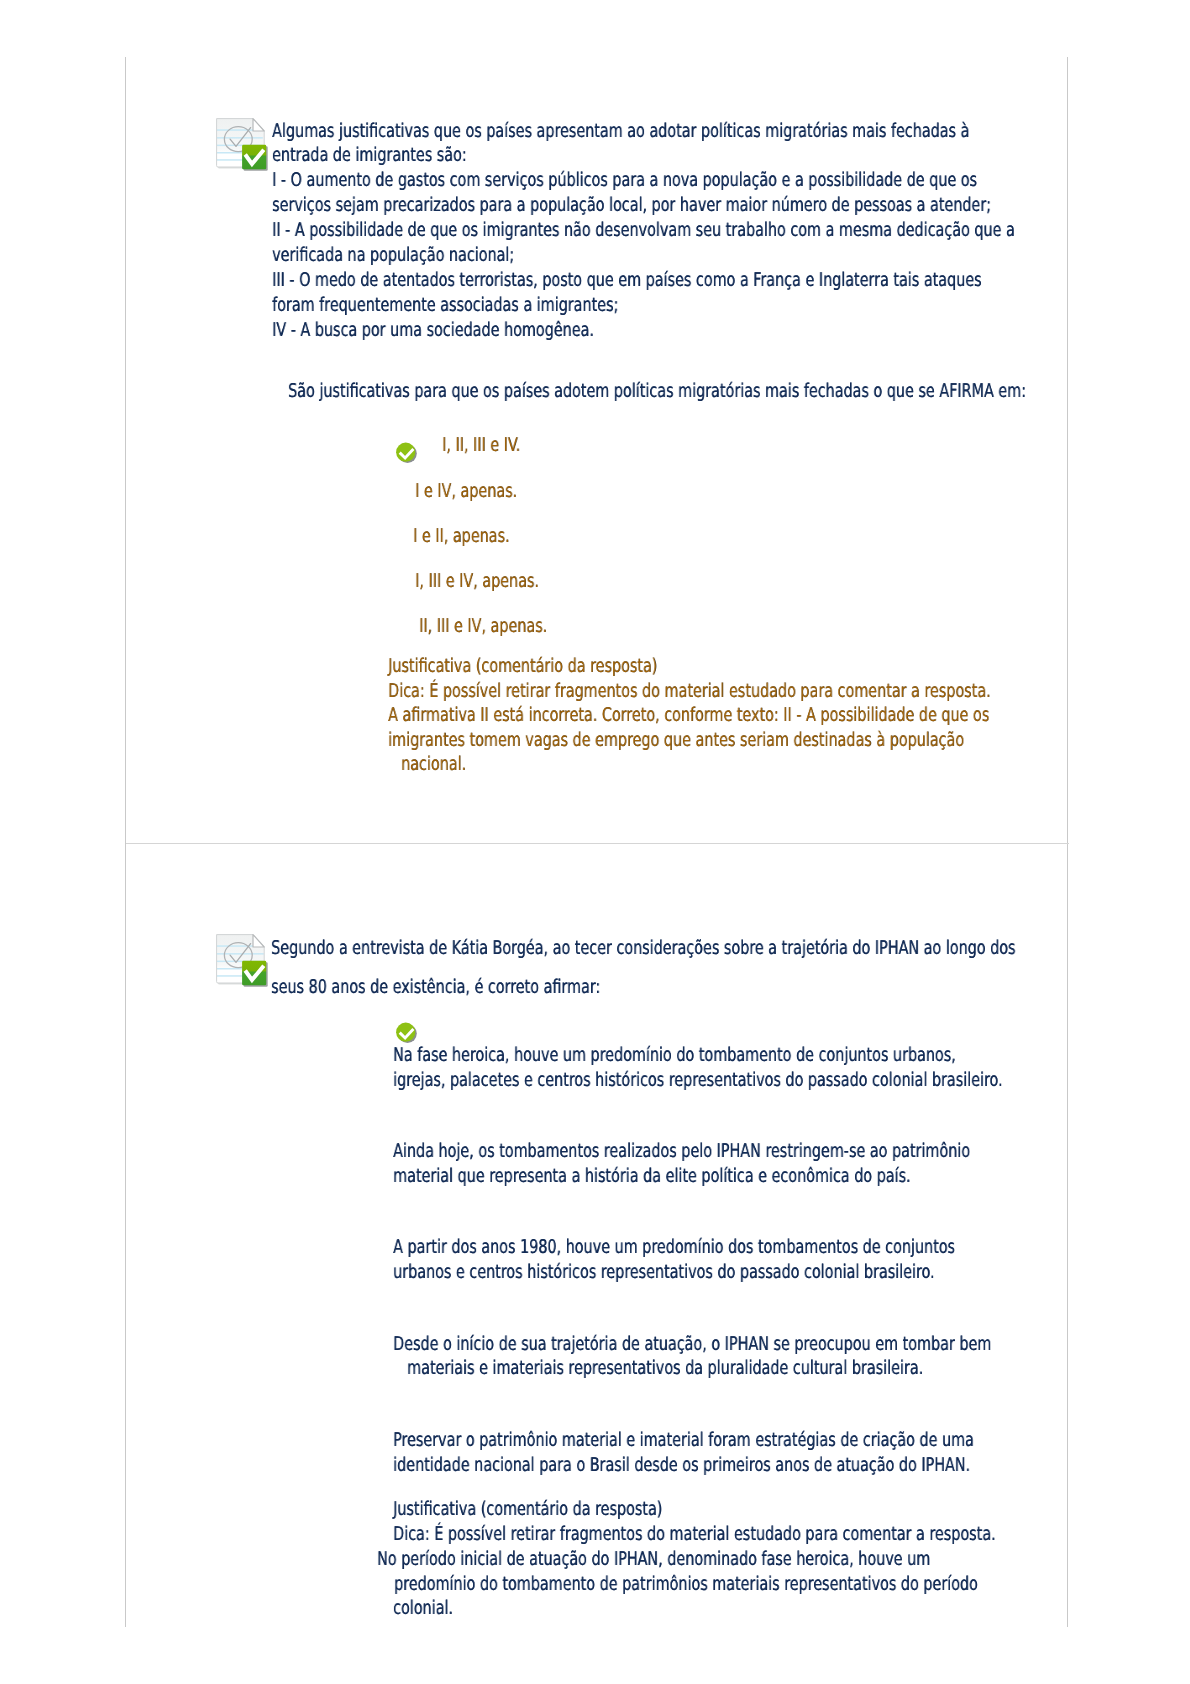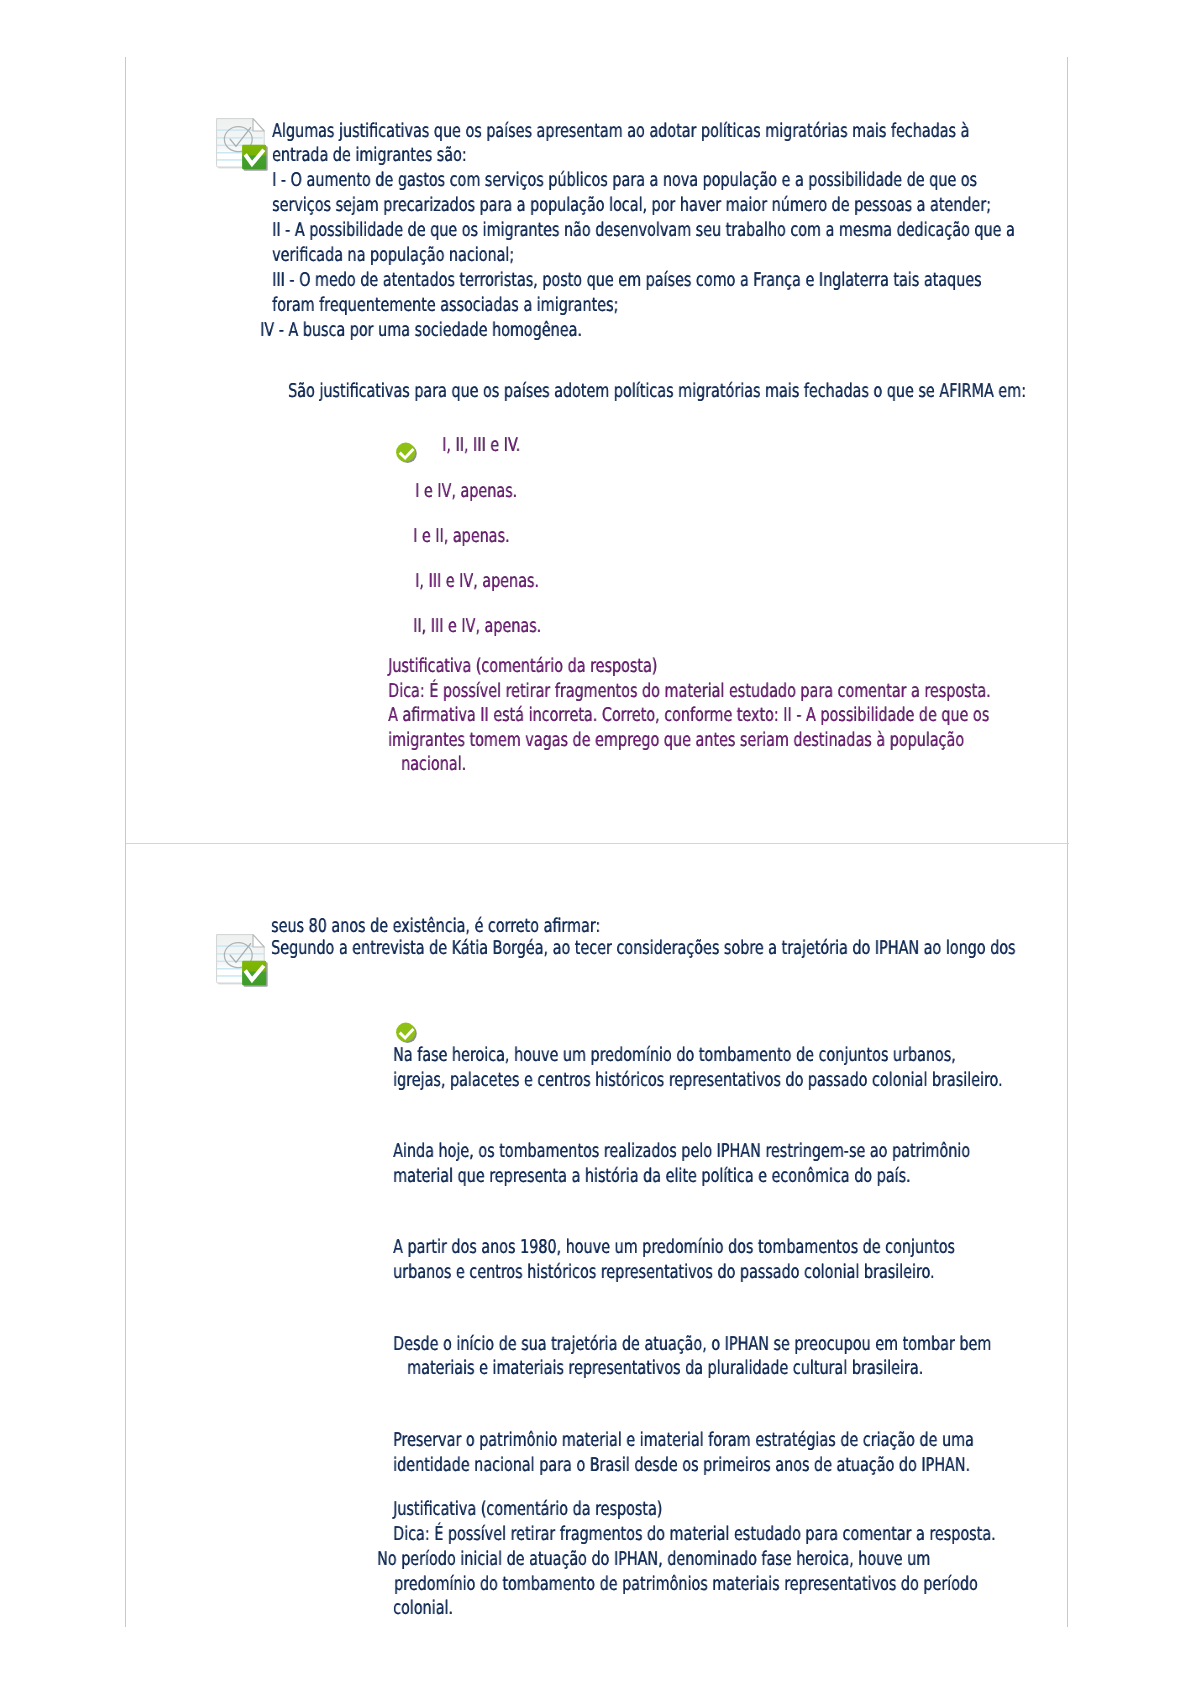--- a/index.html
+++ b/index.html
@@ -11,21 +11,21 @@
         box-sizing:border-box;
         border-left:1px solid #c9c9c9;border-right:1px solid #c9c9c9;}
 
   .divider{position:absolute;left:0;width:943px;height:0;
            border-top:1px solid #d5d5d5;}
 
   
   .tx{position:absolute;white-space:nowrap;font-size:19px;line-height:19px;}
   .tx > span{display:inline-block;transform:scaleX(0.84);transform-origin:0 50%;will-change:transform;}
   .blue{color:#122b55;text-shadow:0.3px 0 0 #122b55;}
-  .gray{color:#701a75;text-shadow:0.3px 0 0 #2b363d;}
+  .gray{color:#a16207;text-shadow:0.3px 0 0 #2b363d;}
 
   .doc-icon{position:absolute;}
   .check-icon{position:absolute;}
 </style>
 </head>
 <body>
 
 <div class="page">
   <div class="divider" style="top:786px"></div>
 
@@ -70,37 +70,37 @@
     </span>
 
     <div class="tx blue" style="left:146px;top:64.8px"><span>Algumas justificativas que os países apresentam ao adotar políticas migratórias mais fechadas à</span></div>
     <div class="tx blue" style="left:146px;top:89.4px"><span>entrada de imigrantes são:</span></div>
     <div class="tx blue" style="left:146px;top:114.4px"><span>I - O aumento de gastos com serviços públicos para a nova população e a possibilidade de que os</span></div>
     <div class="tx blue" style="left:146px;top:139.3px"><span>serviços sejam precarizados para a população local, por haver maior número de pessoas a atender;</span></div>
     <div class="tx blue" style="left:146px;top:164.2px"><span>II - A possibilidade de que os imigrantes não desenvolvam seu trabalho com a mesma dedicação que a</span></div>
     <div class="tx blue" style="left:146px;top:189.1px"><span>verificada na população nacional;</span></div>
     <div class="tx blue" style="left:146px;top:214px"><span>III - O medo de atentados terroristas, posto que em países como a França e Inglaterra tais ataques</span></div>
     <div class="tx blue" style="left:146px;top:238.9px"><span>foram frequentemente associadas a imigrantes;</span></div>
-    <div class="tx blue" style="left:134px;top:263.8px"><span>IV - A busca por uma sociedade homogênea.</span></div>
+    <div class="tx blue" style="left:146px;top:263.8px"><span>IV - A busca por uma sociedade homogênea.</span></div>
 
     <div class="tx blue" style="left:162px;top:324.8px"><span>São justificativas para que os países adotem políticas migratórias mais fechadas o que se AFIRMA em:</span></div>
 
     <div>
       <span class="check-icon" style="left:268.9px;top:382.9px;width:24px;height:25px">
         <svg width="24" height="25" viewBox="0 0 24 25" aria-hidden="true">
           <circle cx="12.5" cy="13.6" r="9.3" fill="#85888a" opacity="0.95"></circle>
           <circle cx="10.7" cy="12.2" r="9.6" fill="#8ec113"></circle>
           <path d="M4.7 12.6 L10.1 18 L18.4 9.1" fill="none" stroke="#ffffff" stroke-width="2.9" stroke-linecap="butt" stroke-linejoin="miter"></path>
         </svg>
       </span>
       <div class="tx gray" style="left:316px;top:379.3px"><span>I, II, III e IV.</span></div>
       <div class="tx gray" style="left:289px;top:424.7px"><span>I e IV, apenas.</span></div>
       <div class="tx gray" style="left:287px;top:470.1px"><span>I e II, apenas.</span></div>
       <div class="tx gray" style="left:289px;top:515.3px"><span>I, III e IV, apenas.</span></div>
-      <div class="tx gray" style="left:287px;top:560.4px"><span>II, III e IV, apenas.</span></div>
+      <div class="tx gray" style="left:293px;top:560.4px"><span>II, III e IV, apenas.</span></div>
     </div>
 
     <div>
       <div class="tx gray" style="left:262.2px;top:600.4px"><span>Justificativa (comentário da resposta)</span></div>
       <div class="tx gray" style="left:262.2px;top:625.1px"><span>Dica: É possível retirar fragmentos do material estudado para comentar a resposta.</span></div>
       <div class="tx gray" style="left:262.2px;top:649.4px"><span>A afirmativa II está incorreta. Correto, conforme texto: II - A possibilidade de que os</span></div>
       <div class="tx gray" style="left:262.2px;top:673.8px"><span>imigrantes tomem vagas de emprego que antes seriam destinadas à população</span></div>
       <div class="tx gray" style="left:275px;top:698.3px"><span>nacional.</span></div>
     </div>
 
@@ -140,21 +140,21 @@
         <path d="M38 1.6 L49.2 14 H38 z" fill="#ffffff" stroke="#b7babb" stroke-width="1.2" stroke-linejoin="round"></path>
         <ellipse cx="23.3" cy="22.2" rx="13.9" ry="12.5" fill="none" stroke="#afb2b4" stroke-width="1.3"></ellipse>
         <path d="M15.1 22.1 L21 29.4 L35.6 10.6" fill="none" stroke="#a9acae" stroke-width="1.3" stroke-linecap="round" stroke-linejoin="round"></path>
         <rect x="28.6" y="29.2" width="24.1" height="24.5" rx="1.3" fill="#8d9092" opacity="0.85"></rect>
         <rect x="27.1" y="27.7" width="24.1" height="24.5" rx="1.3" fill="url(#badge2)"></rect>
         <path d="M30.2 37.5 L37 46.9 L48.8 32.8" fill="none" stroke="#ffffff" stroke-width="4" stroke-linecap="butt" stroke-linejoin="miter"></path>
       </svg>
     </span>
 
     <div class="tx blue" style="left:145.2px;top:881.9px"><span>Segundo a entrevista de Kátia Borgéa, ao tecer considerações sobre a trajetória do IPHAN ao longo dos</span></div>
-    <div class="tx blue" style="left:145.2px;top:860px"><span>seus 80 anos de existência, é correto afirmar:</span></div>
+    <div class="tx blue" style="left:145.2px;top:921px"><span>seus 80 anos de existência, é correto afirmar:</span></div>
 
     <div>
       <span class="check-icon" style="left:268.7px;top:963.1px;width:24px;height:25px">
         <svg width="24" height="25" viewBox="0 0 24 25" aria-hidden="true">
           <circle cx="12.5" cy="13.6" r="9.3" fill="#85888a" opacity="0.95"></circle>
           <circle cx="10.7" cy="12.2" r="9.6" fill="#8ec113"></circle>
           <path d="M4.7 12.6 L10.1 18 L18.4 9.1" fill="none" stroke="#ffffff" stroke-width="2.9" stroke-linecap="butt" stroke-linejoin="miter"></path>
         </svg>
       </span>
 

